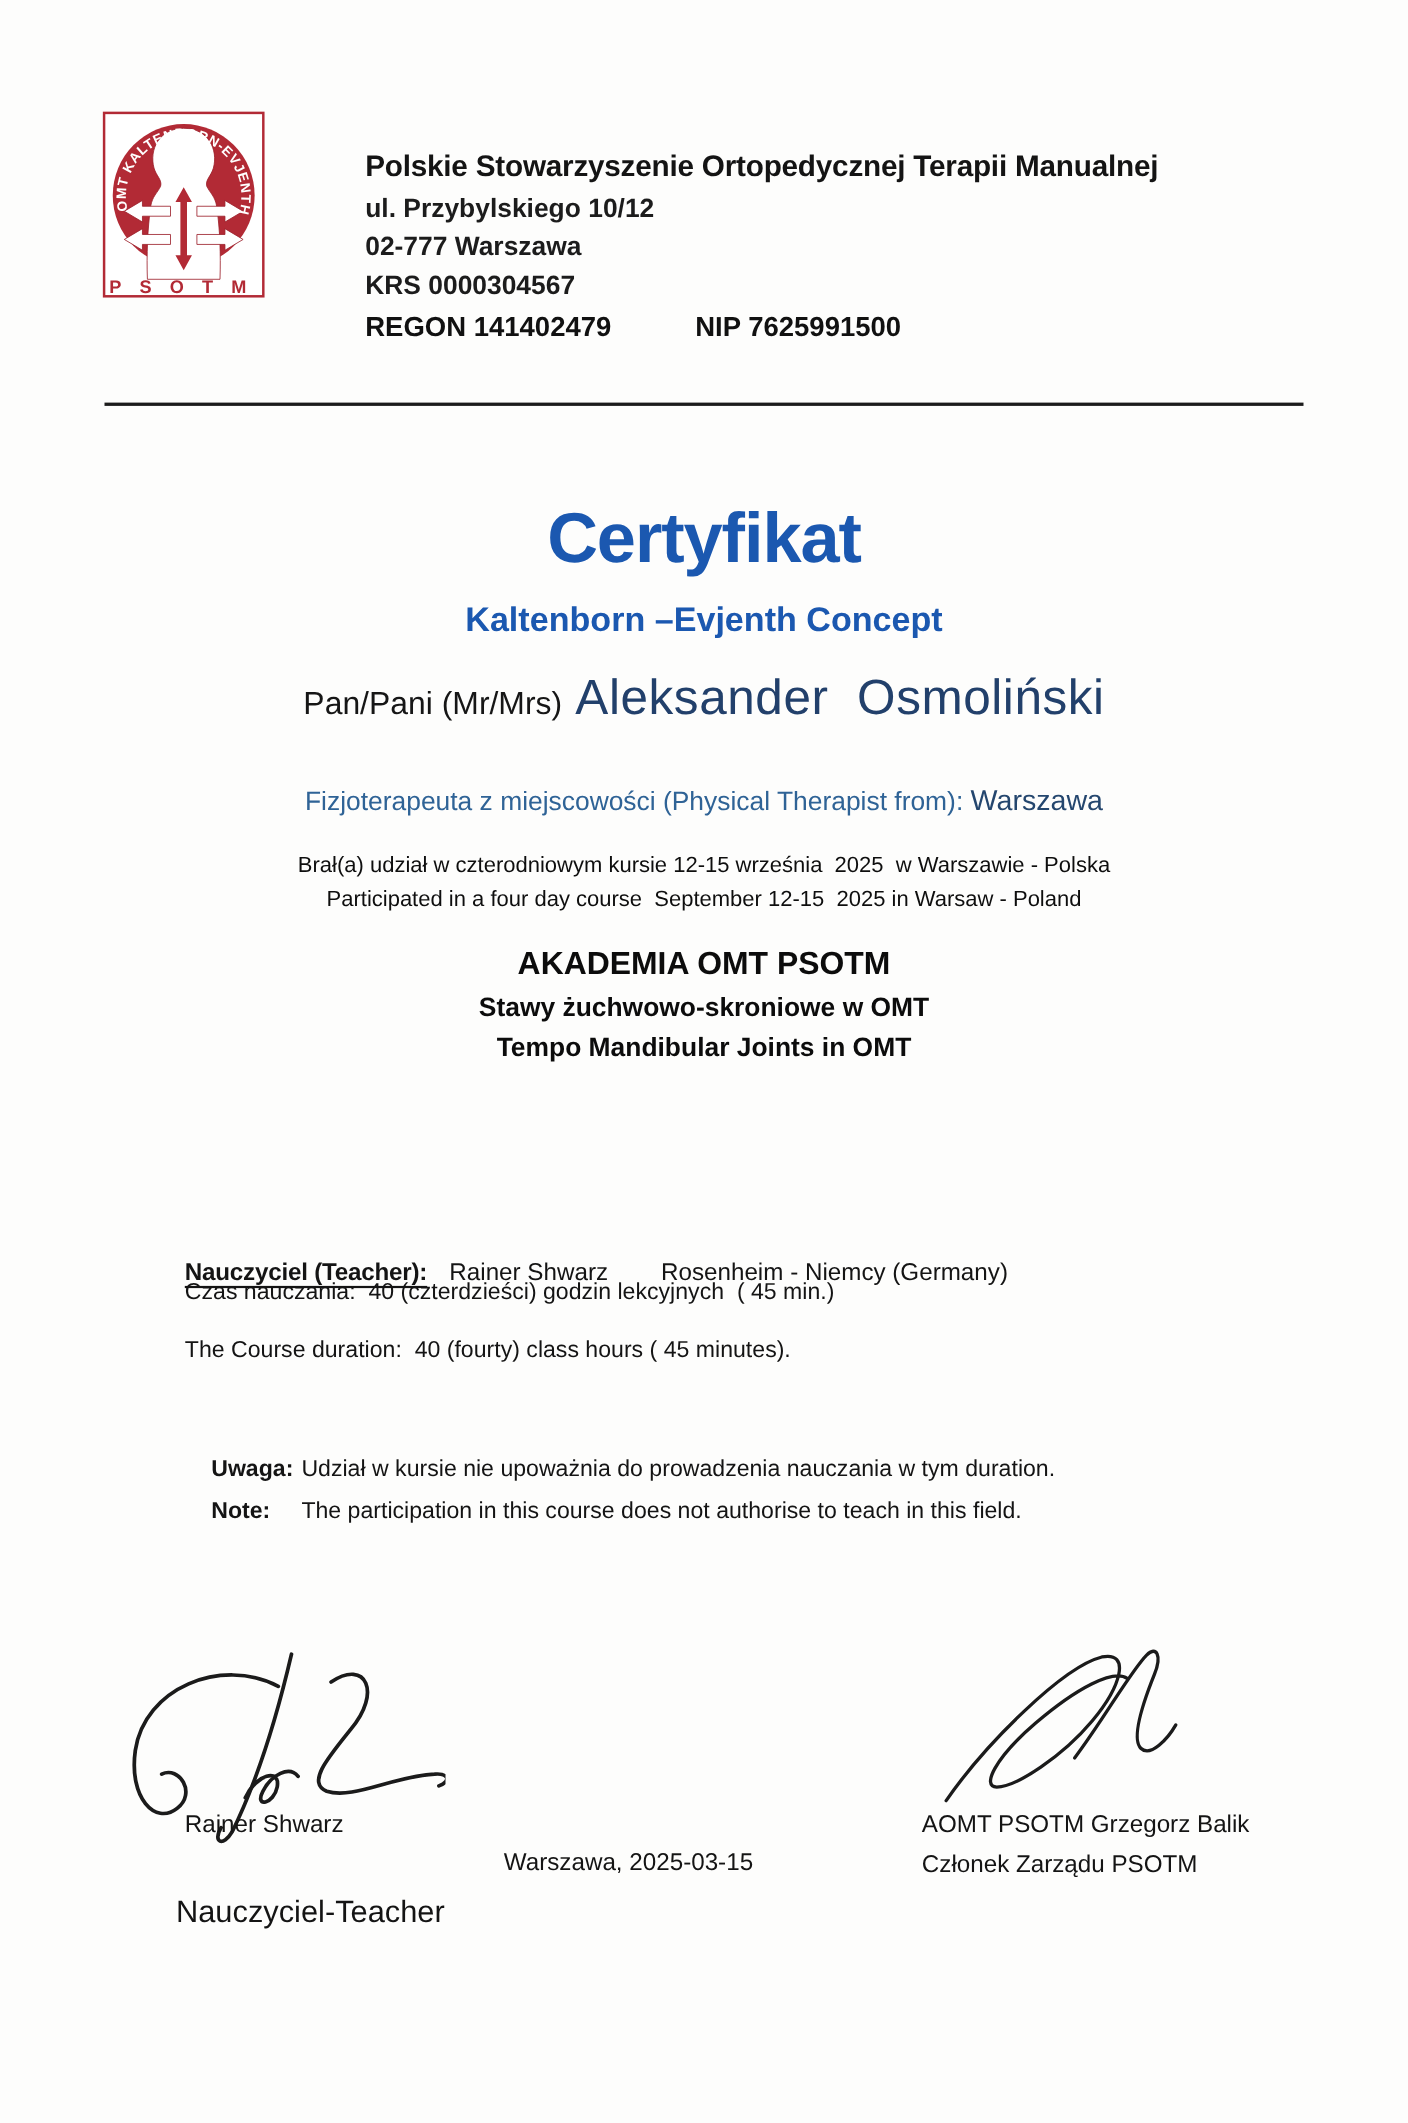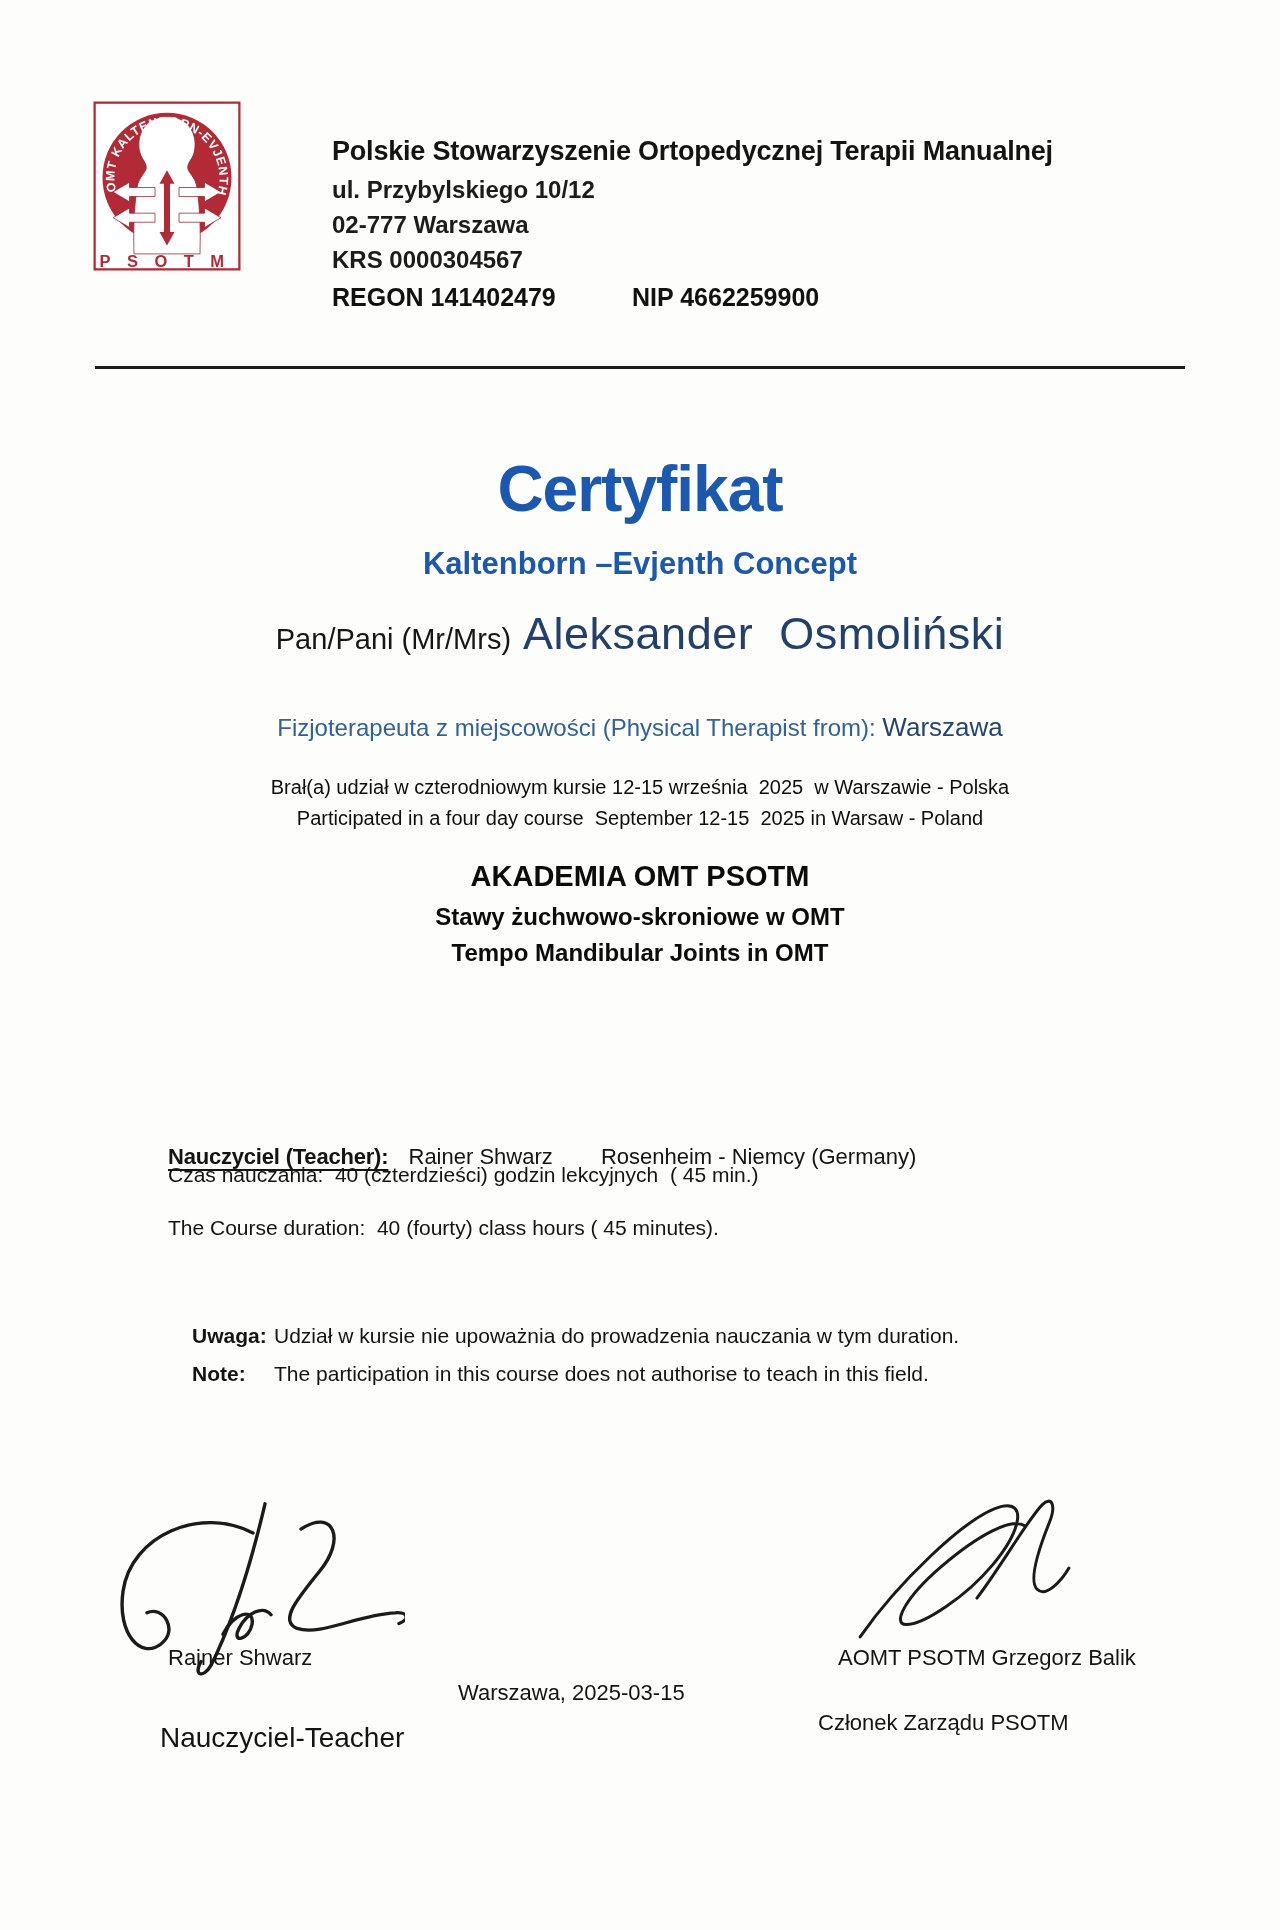--- a/index.html
+++ b/index.html
@@ -62,21 +62,21 @@
 
   
   .sig-left  { left: 105px; top: 1496px; }
   .sig-right { left: 846px; top: 1494px; }
   .sig path { fill: none; stroke: #1b1b1b; stroke-width: 3.4; stroke-linecap: round; stroke-linejoin: round; }
 
   .left-name  { left: 168px; top: 1645px; font-size: 22px; }
   .left-role  { left: 160px; top: 1682px; font-size: 28px; margin-top: 40px; }
   .place-date { left: 458px; top: 1680px; font-size: 22px; }
   .right-name { left: 838px; top: 1645px; font-size: 22px; }
-  .right-role { left: 818px; top: 1682px; font-size: 22px; margin-top: 28px; }
+  .right-role { left: 838px; top: 1682px; font-size: 22px; }
 </style>
 </head>
 <body>
 
 <div class="page">
 
   <svg class="abs logo" viewBox="0 0 200 228" preserveAspectRatio="none" aria-hidden="true">
     <rect x="3.5" y="3.5" width="193" height="221" fill="#ffffff" stroke="#b22a35" stroke-width="3"></rect>
     <circle cx="100" cy="103" r="86" fill="#b22a35"></circle>
 
@@ -99,21 +99,21 @@
     </text>
 
     <text x="104" y="221" text-anchor="middle" font-size="22" font-weight="bold" fill="#b22a35" letter-spacing="22" font-family="Liberation Sans, sans-serif">PSOTM</text>
   </svg>
 
   <div class="abs org-name">Polskie Stowarzyszenie Ortopedycznej Terapii Manualnej</div>
   <div class="abs addr1">ul. Przybylskiego 10/12</div>
   <div class="abs addr2">02-777 Warszawa</div>
   <div class="abs krs">KRS 0000304567</div>
   <div class="abs regon">REGON 141402479</div>
-  <div class="abs nip">NIP 4662259900</div>
+  <div class="abs nip">NIP 7625991500</div>
   <div class="abs rule"></div>
 
   <div class="abs centered cert-title">Certyfikat</div>
   <div class="abs centered cert-subtitle">Kaltenborn –Evjenth Concept</div>
 
   <div class="abs recipient-line">
     <span class="salutation pre">Pan/Pani (Mr/Mrs)</span>
     <span class="recipient-name pre">Aleksander  Osmoliński</span>
   </div>
 

